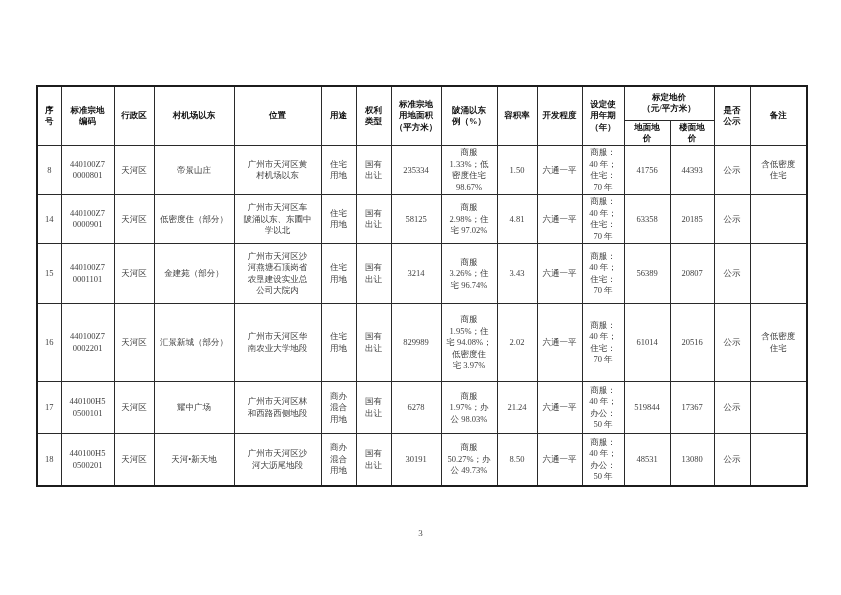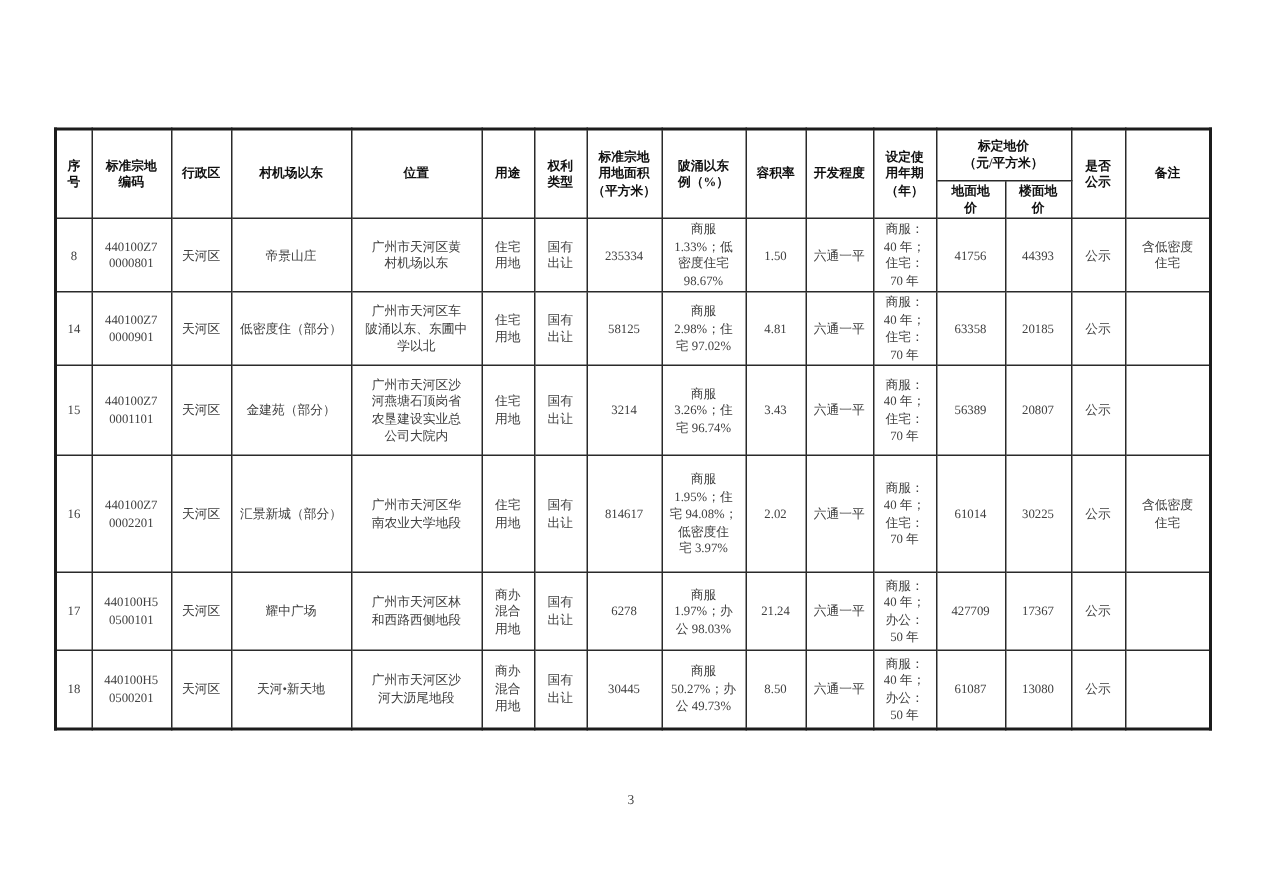--- a/index.html
+++ b/index.html
@@ -206,34 +206,34 @@
         <td>440100Z7
 0002201</td>
         <td>天河区</td>
         <td>汇景新城（部分）</td>
         <td>广州市天河区华
 南农业大学地段</td>
         <td>住宅
 用地</td>
         <td>国有
 出让</td>
-        <td>814617</td>
+        <td>829989</td>
         <td>商服
 1.95%；住
 宅 94.08%；
 低密度住
 宅 3.97%</td>
         <td>2.02</td>
         <td>六通一平</td>
         <td>商服：
 40 年；
 住宅：
 70 年</td>
         <td>61014</td>
-        <td>30225</td>
+        <td>20516</td>
         <td>公示</td>
         <td>含低密度
 住宅</td>
       </tr>
       <tr>
         <td>17</td>
         <td>440100H5
 0500101</td>
         <td>天河区</td>
         <td>耀中广场</td>
@@ -247,49 +247,49 @@
         <td>6278</td>
         <td>商服
 1.97%；办
 公 98.03%</td>
         <td>21.24</td>
         <td>六通一平</td>
         <td>商服：
 40 年；
 办公：
 50 年</td>
-        <td>427709</td>
+        <td>519844</td>
         <td>17367</td>
         <td>公示</td>
         <td></td>
       </tr>
       <tr>
         <td>18</td>
         <td>440100H5
 0500201</td>
         <td>天河区</td>
         <td>天河•新天地</td>
         <td>广州市天河区沙
 河大沥尾地段</td>
         <td>商办
 混合
 用地</td>
         <td>国有
 出让</td>
-        <td>30445</td>
+        <td>30191</td>
         <td>商服
 50.27%；办
 公 49.73%</td>
         <td>8.50</td>
         <td>六通一平</td>
         <td>商服：
 40 年；
 办公：
 50 年</td>
-        <td>61087</td>
+        <td>48531</td>
         <td>13080</td>
         <td>公示</td>
         <td></td>
       </tr>
     </tbody>
   </table>
   <div class="page-number">3</div>
 </div>
 
 </body></html>

